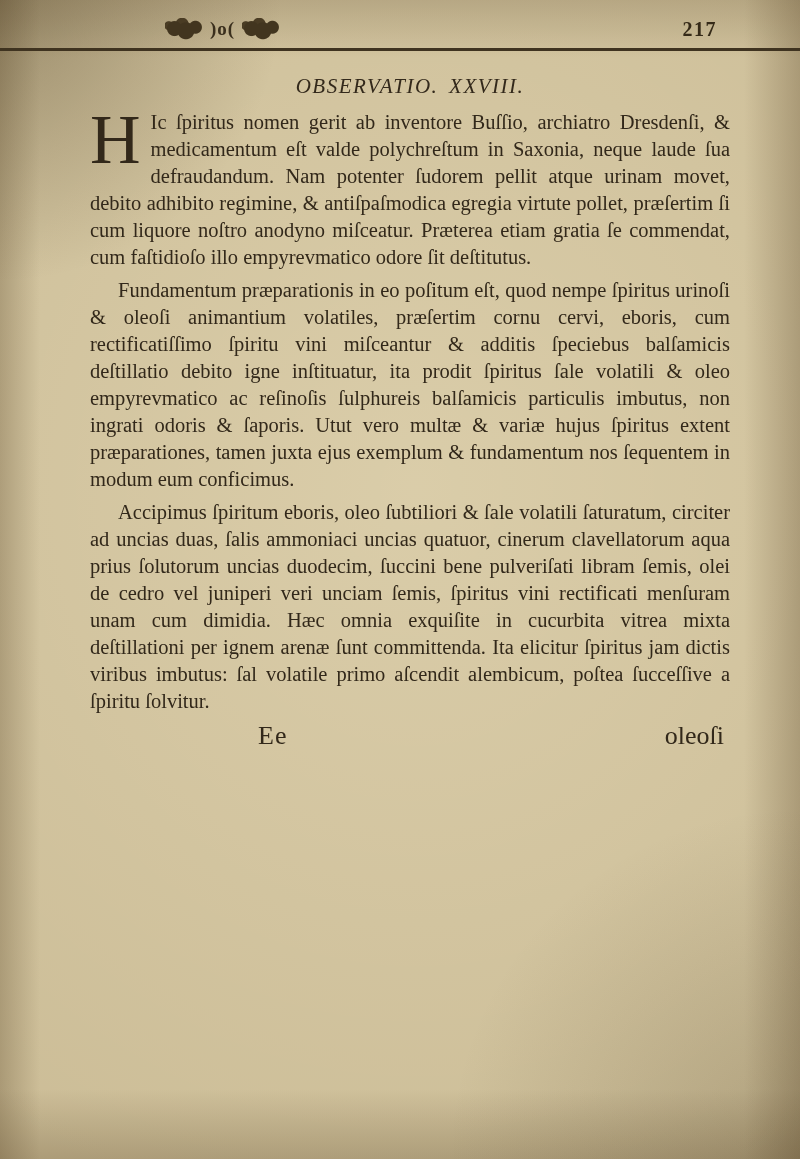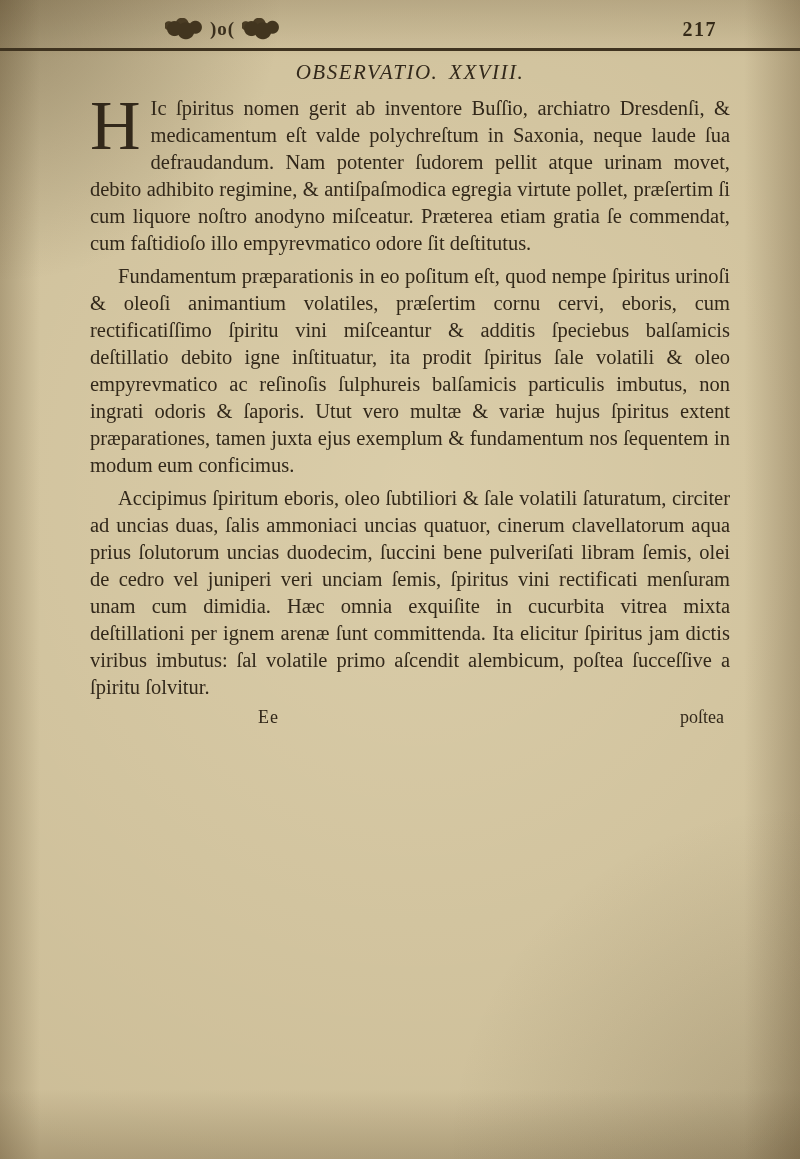--- a/index.html
+++ b/index.html
@@ -75,21 +75,21 @@
     top: 58px;
     left: 90px;
     right: 70px;
   }
   .observatio {
     text-align: center;
     font-style: italic;
     font-size: 21px;
     letter-spacing: 1.5px;
     word-spacing: 4px;
-    margin: 2px 0 10px 0;
+    margin: 16px 0 10px 0;
     color: #33291b;
   }
   .title {
     text-align: center;
     font-size: 31px;
     font-weight: normal;
     line-height: 1.22;
     margin: 0 0 18px 0;
     letter-spacing: 0.3px;
     color: #30261a;
@@ -107,21 +107,21 @@
     float: left;
     font-size: 70px;
     line-height: 58px;
     padding: 2px 10px 0 0;
     font-weight: normal;
     color: #32281a;
   }
   .footer-line {
     display: flex;
     align-items: baseline;
-    font-size: 18px;
+    font-size: 26px;
     margin-top: 4px;
   }
   .signature {
     margin-left: 168px;
     letter-spacing: 1px;
   }
   .catchword {
     margin-left: auto;
     margin-right: 6px;
   }
@@ -148,18 +148,18 @@
 
 
     <div class="body-text">
       <p><span class="dropcap">H</span><span>Ic ſpiritus nomen gerit ab inventore Buſſio, archiatro Dresdenſi, &amp; medicamentum eſt valde polychreſtum in Saxonia, neque laude ſua defraudandum. Nam potenter ſudorem pellit atque urinam movet, debito adhibito regimine, &amp; antiſpaſmodica egregia virtute pollet, præſertim ſi cum liquore noſtro anodyno miſceatur. Præterea etiam gratia ſe commendat, cum faſtidioſo illo empyrevmatico odore ſit deſtitutus.</span></p>
       <p class="indented">Fundamentum præparationis in eo poſitum eſt, quod nempe ſpiritus urinoſi &amp; oleoſi animantium volatiles, præſertim cornu cervi, eboris, cum rectificatiſſimo ſpiritu vini miſceantur &amp; additis ſpeciebus balſamicis deſtillatio debito igne inſtituatur, ita prodit ſpiritus ſale volatili &amp; oleo empyrevmatico ac reſinoſis ſulphureis balſamicis particulis imbutus, non ingrati odoris &amp; ſaporis. Utut vero multæ &amp; variæ hujus ſpiritus extent præparationes, tamen juxta ejus exemplum &amp; fundamentum nos ſequentem in modum eum conficimus.</p>
       <p class="indented">Accipimus ſpiritum eboris, oleo ſubtiliori &amp; ſale volatili ſaturatum, circiter ad uncias duas, ſalis ammoniaci uncias quatuor, cinerum clavellatorum aqua prius ſolutorum uncias duodecim, ſuccini bene pulveriſati libram ſemis, olei de cedro vel juniperi veri unciam ſemis, ſpiritus vini rectificati menſuram unam cum dimidia. Hæc omnia exquiſite in cucurbita vitrea mixta deſtillationi per ignem arenæ ſunt committenda. Ita elicitur ſpiritus jam dictis viribus imbutus: ſal volatile primo aſcendit alembicum, poſtea ſucceſſive a ſpiritu ſolvitur.</p>
     </div>
 
     <div class="footer-line">
       <span class="signature">Ee</span>
-      <span class="catchword">poſtea</span>
+      <span class="catchword">oleoſi</span>
     </div>
 
   </div>
 
 </div>
 
 </body></html>

